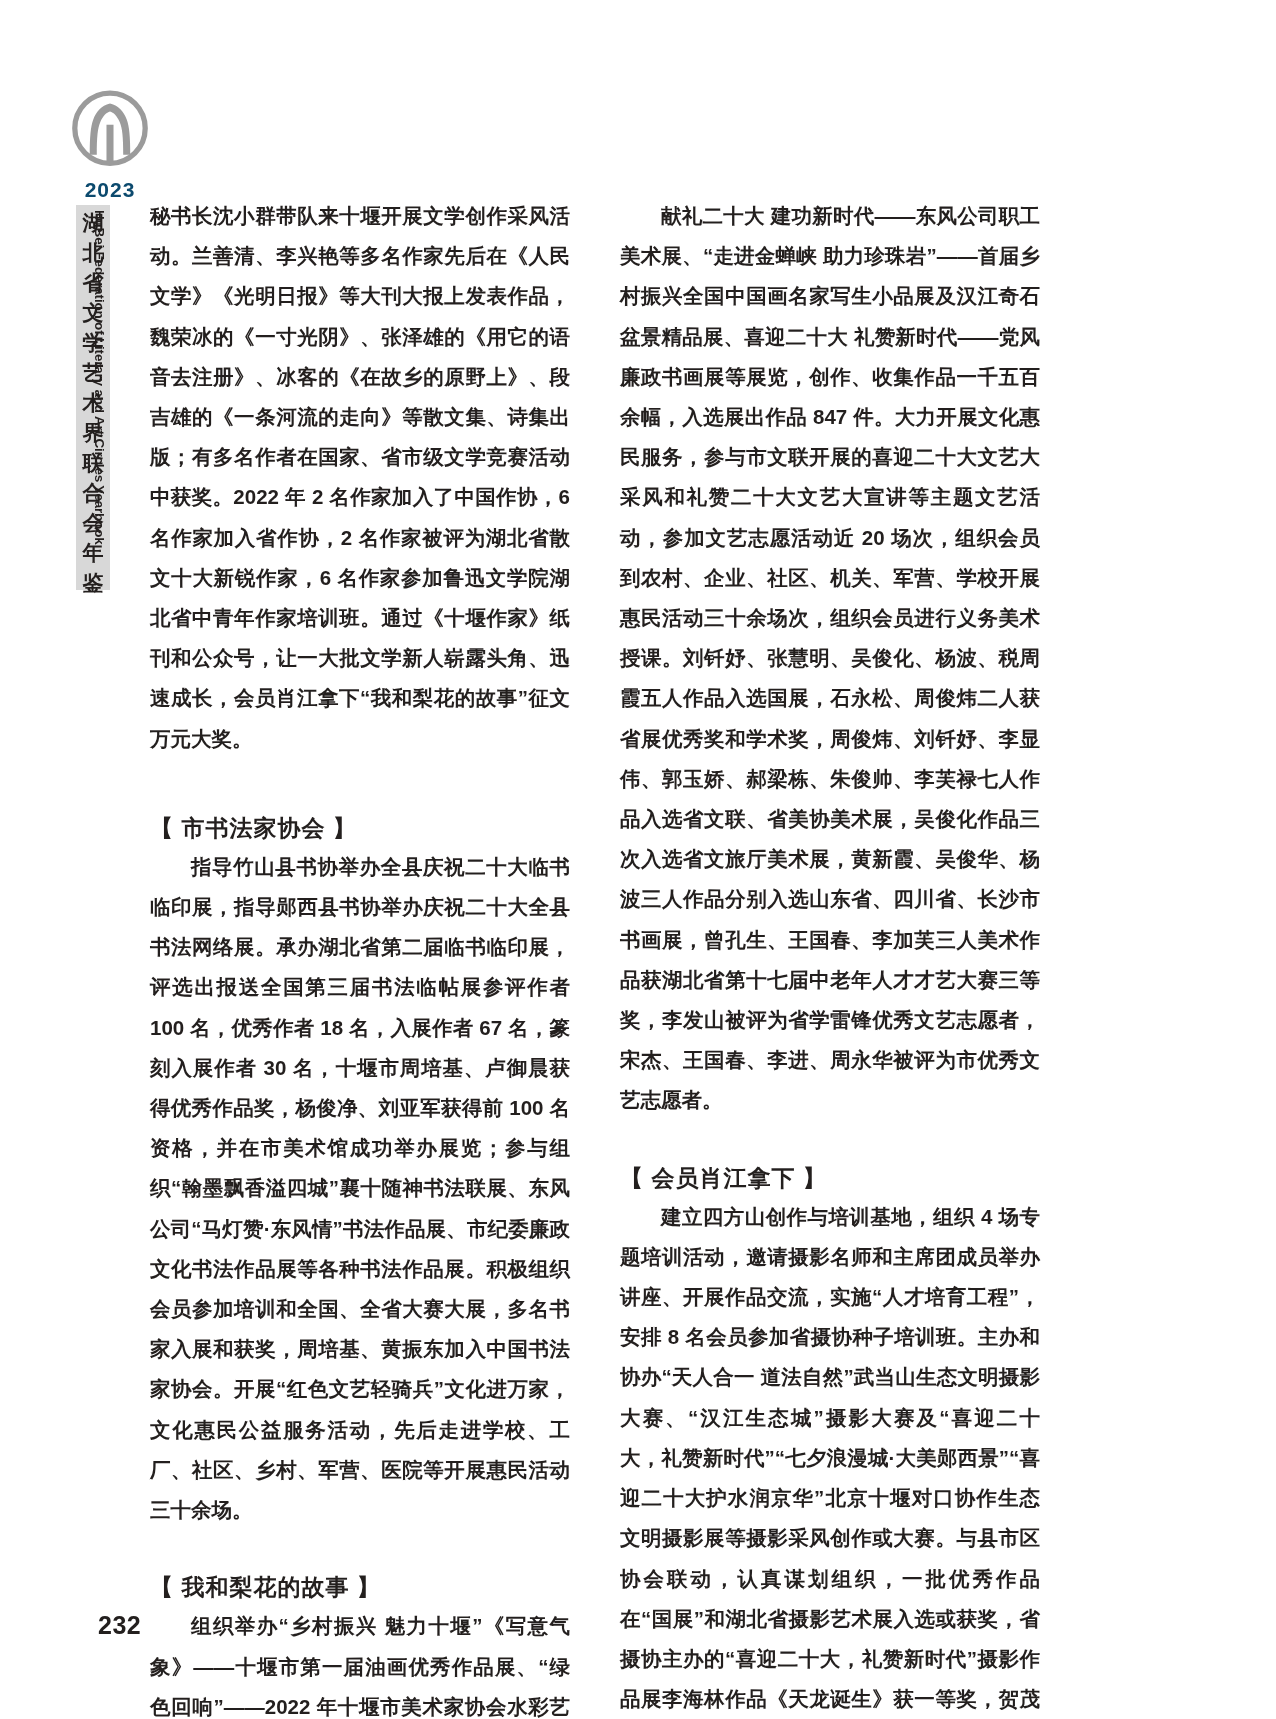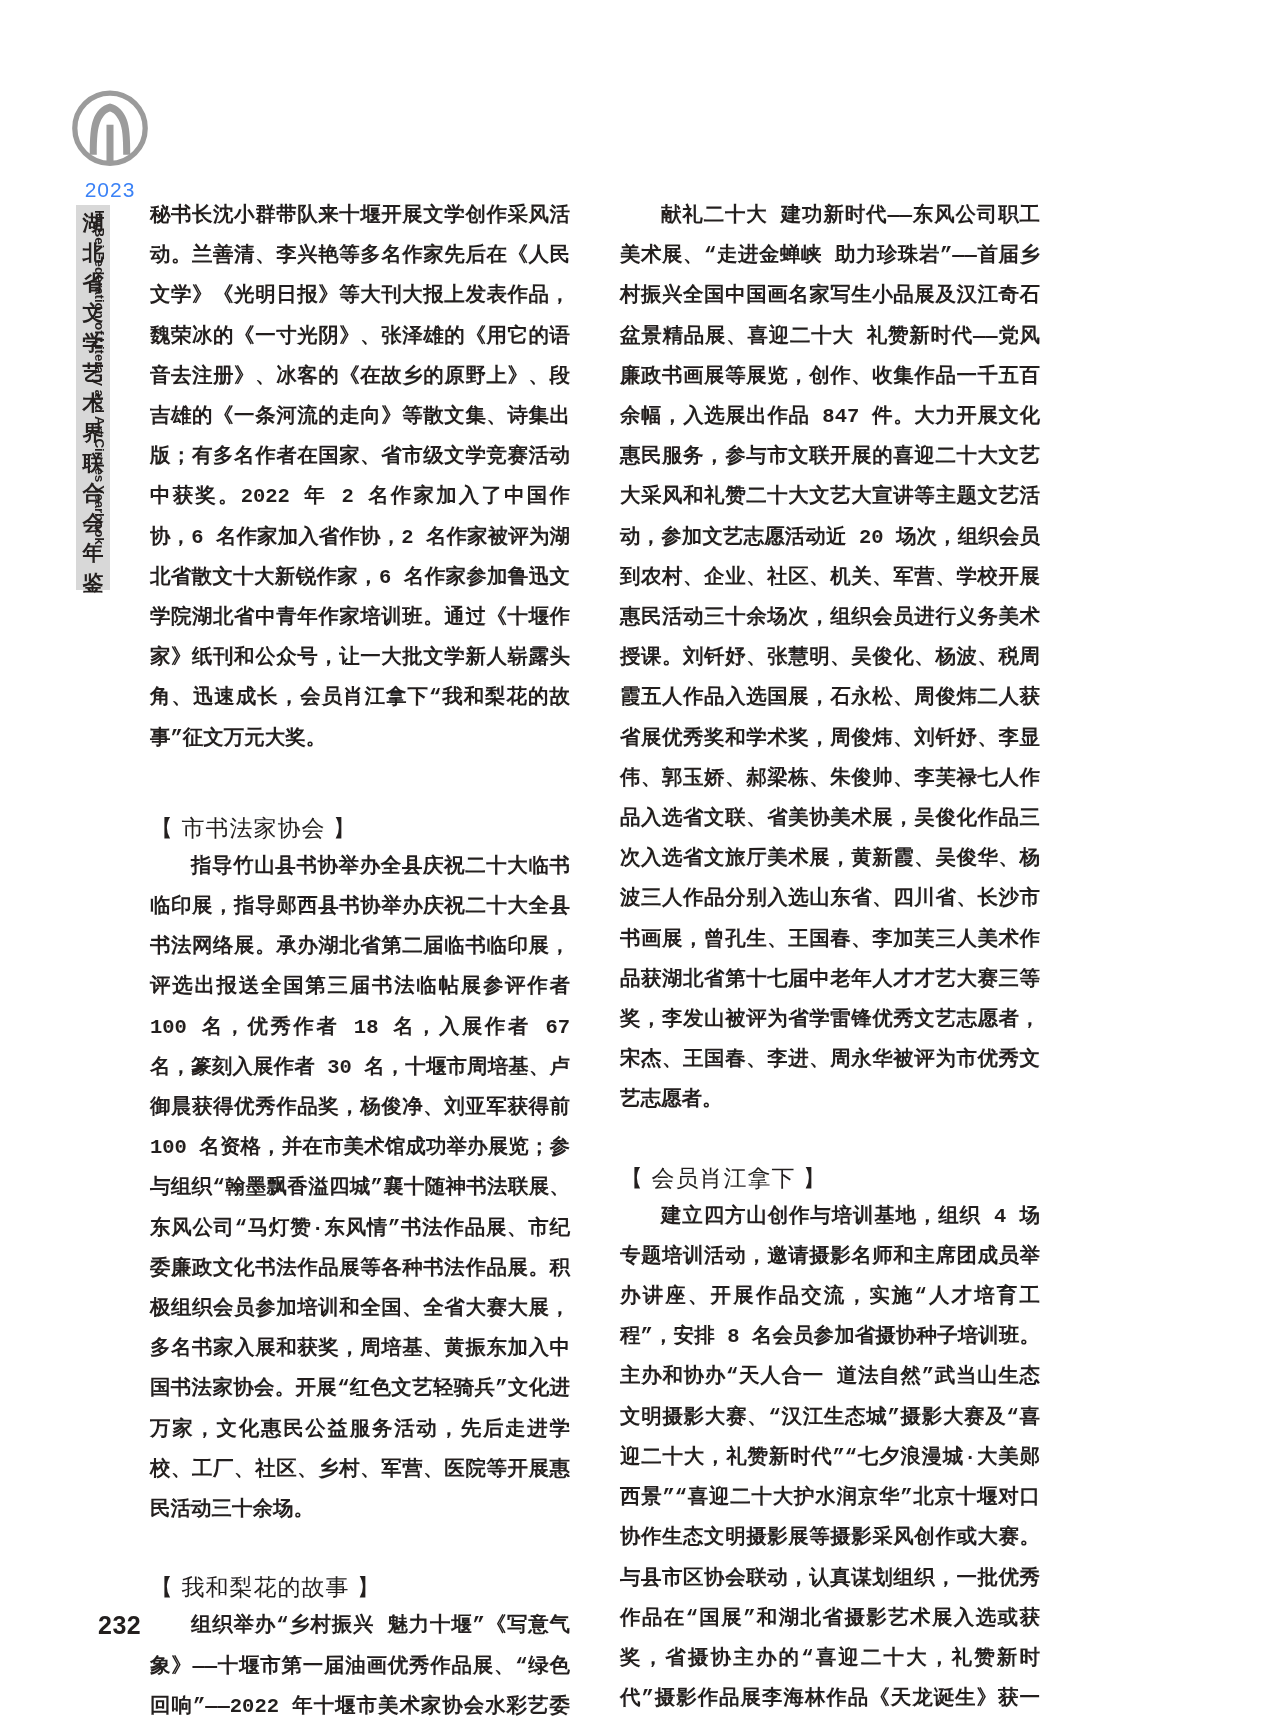--- a/index.html
+++ b/index.html
@@ -28,24 +28,24 @@
   }
   .logo-mark {
     width: 88px;
     height: 88px;
     margin: 0 auto;
     display: block;
   }
   .logo-year {
     text-align: center;
     font-family: "Liberation Sans", sans-serif;
-    font-weight: normal;
+    font-weight: bold;
     font-size: 21px;
     letter-spacing: 1px;
-    color: #3b82f6;
+    color: #0c4a6e;
     margin-top: 4px;
   }
 
   .sidebar-band {
     position: absolute;
     left: 76px;
     top: 205px;
     width: 34px;
     height: 385px;
     background: #d8d8d8;
@@ -89,29 +89,29 @@
     text-justify: inter-character;
     color: #231f1e;
   }
   .col-left  { left: 150px; }
   .col-right { left: 620px; }
 
   .para {
     margin: 0;
     text-align: justify;
     text-justify: inter-character;
-    font-family: Liberation Mono, monospace;
+    font-family: Liberation Sans, sans-serif;
     font-weight: bold;
   }
   .para.indent { text-indent: 41px; }
 
   .section-head {
     margin: 40px 0 2px 0;
     font-family: "Liberation Sans", "DejaVu Sans", sans-serif;
-    font-weight: normal;
+    font-weight: bold;
     font-size: 23px;
     line-height: 34px;
     letter-spacing: 1px;
     color: #231f1e;
   }
   .section-head.first { margin-top: 52px; }
 
   
   .page-number {
     position: absolute;

